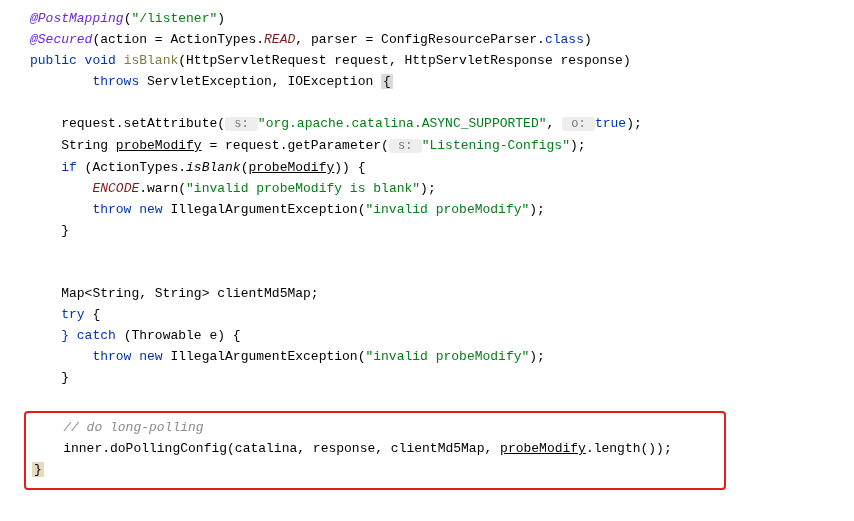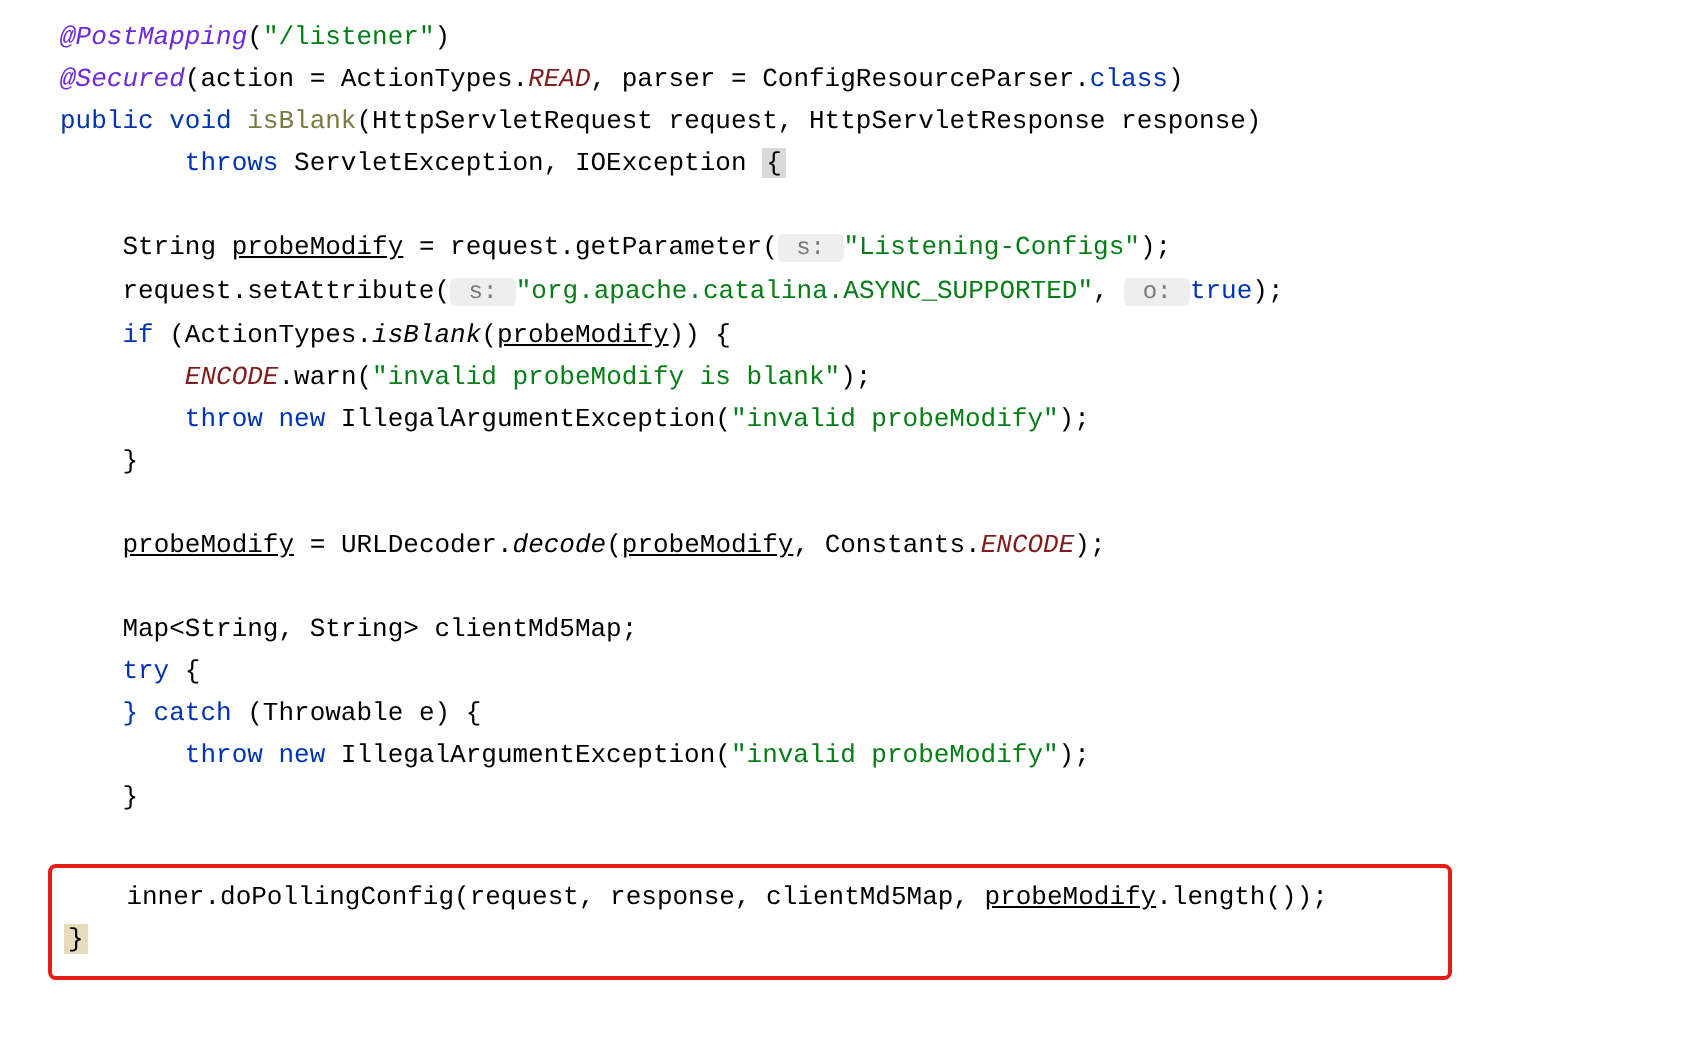--- a/index.html
+++ b/index.html
@@ -57,48 +57,48 @@
   <div class="line"><span class="annotation">@PostMapping</span><span>(</span><span class="string">"/listener"</span><span>)</span></div>
 
   <div class="line"><span class="annotation">@Secured</span><span>(action = ActionTypes.</span><span class="enum italic-enum">READ</span><span>, parser = ConfigResourceParser.</span><span class="keyword">class</span><span>)</span></div>
 
   <div class="line"><span class="keyword">public</span><span class="keyword"> void</span><span class="method-def"> isBlank</span><span>(HttpServletRequest request, HttpServletResponse response)</span></div>
 
   <div class="line"><span class="keyword">        throws</span><span> ServletException, IOException </span><span class="highlighted-brace">{</span></div>
 
   <div class="line">&nbsp;</div>
 
+  <div class="line"><span>    request.setAttribute(</span><span class="param-hint"> s: </span><span class="string">"org.apache.catalina.ASYNC_SUPPORTED"</span><span>, </span><span class="param-hint"> o: </span><span class="keyword">true</span><span>);</span></div>
+
   <div class="line"><span>    String </span><span class="underline">probeModify</span><span> = request.getParameter(</span><span class="param-hint"> s: </span><span class="string">"Listening-Configs"</span><span>);</span></div>
-
-  <div class="line"><span>    request.setAttribute(</span><span class="param-hint"> s: </span><span class="string">"org.apache.catalina.ASYNC_SUPPORTED"</span><span>, </span><span class="param-hint"> o: </span><span class="keyword">true</span><span>);</span></div>
 
   <div class="line"><span class="keyword">    if</span><span> (ActionTypes.</span><span class="method-call">isBlank</span><span>(</span><span class="underline">probeModify</span><span>)) {</span></div>
 
   <div class="line"><span>        </span><span class="enum italic-enum">ENCODE</span><span>.warn(</span><span class="string">"invalid probeModify is blank"</span><span>);</span></div>
 
   <div class="line"><span class="keyword">        throw new</span><span> IllegalArgumentException(</span><span class="string">"invalid probeModify"</span><span>);</span></div>
 
   <div class="line"><span>    }</span></div>
 
   <div class="line">&nbsp;</div>
 
-  <div class="line"><span>    </span><span class="underline">probeModify</span><span> = URLDecoder.</span><span class="method-call">decode</span><span>(</span><span class="underline">probeModify</span><span>, Constants.</span><span class="enum italic-enum">ENCODE</span><span>);</span></div>
 
   <div class="line">&nbsp;</div>
 
   <div class="line"><span>    Map&lt;String, String&gt; clientMd5Map;</span></div>
 
   <div class="line"><span class="keyword">    try</span><span> {</span></div>
 
 
   <div class="line"><span class="keyword">    } catch</span><span> (Throwable e) {</span></div>
 
   <div class="line"><span class="keyword">        throw new</span><span> IllegalArgumentException(</span><span class="string">"invalid probeModify"</span><span>);</span></div>
 
   <div class="line"><span>    }</span></div>
 
   <div class="line">&nbsp;</div>
 
   <div class="highlight-box">
-    <div class="line"><span>    inner.doPollingConfig(request, response, clientMd5Map, </span><span class="underline">probeModify</span><span>.length());</span></div>
+    <div class="line"><span class="comment">    // do long-polling</span></div>
+    <div class="line"><span>    inner.doPollingConfig(catalina, response, clientMd5Map, </span><span class="underline">probeModify</span><span>.length());</span></div>
     <div class="line"><span class="highlighted-end">}</span></div>
   </div>
 </div>
 
 </body></html>

